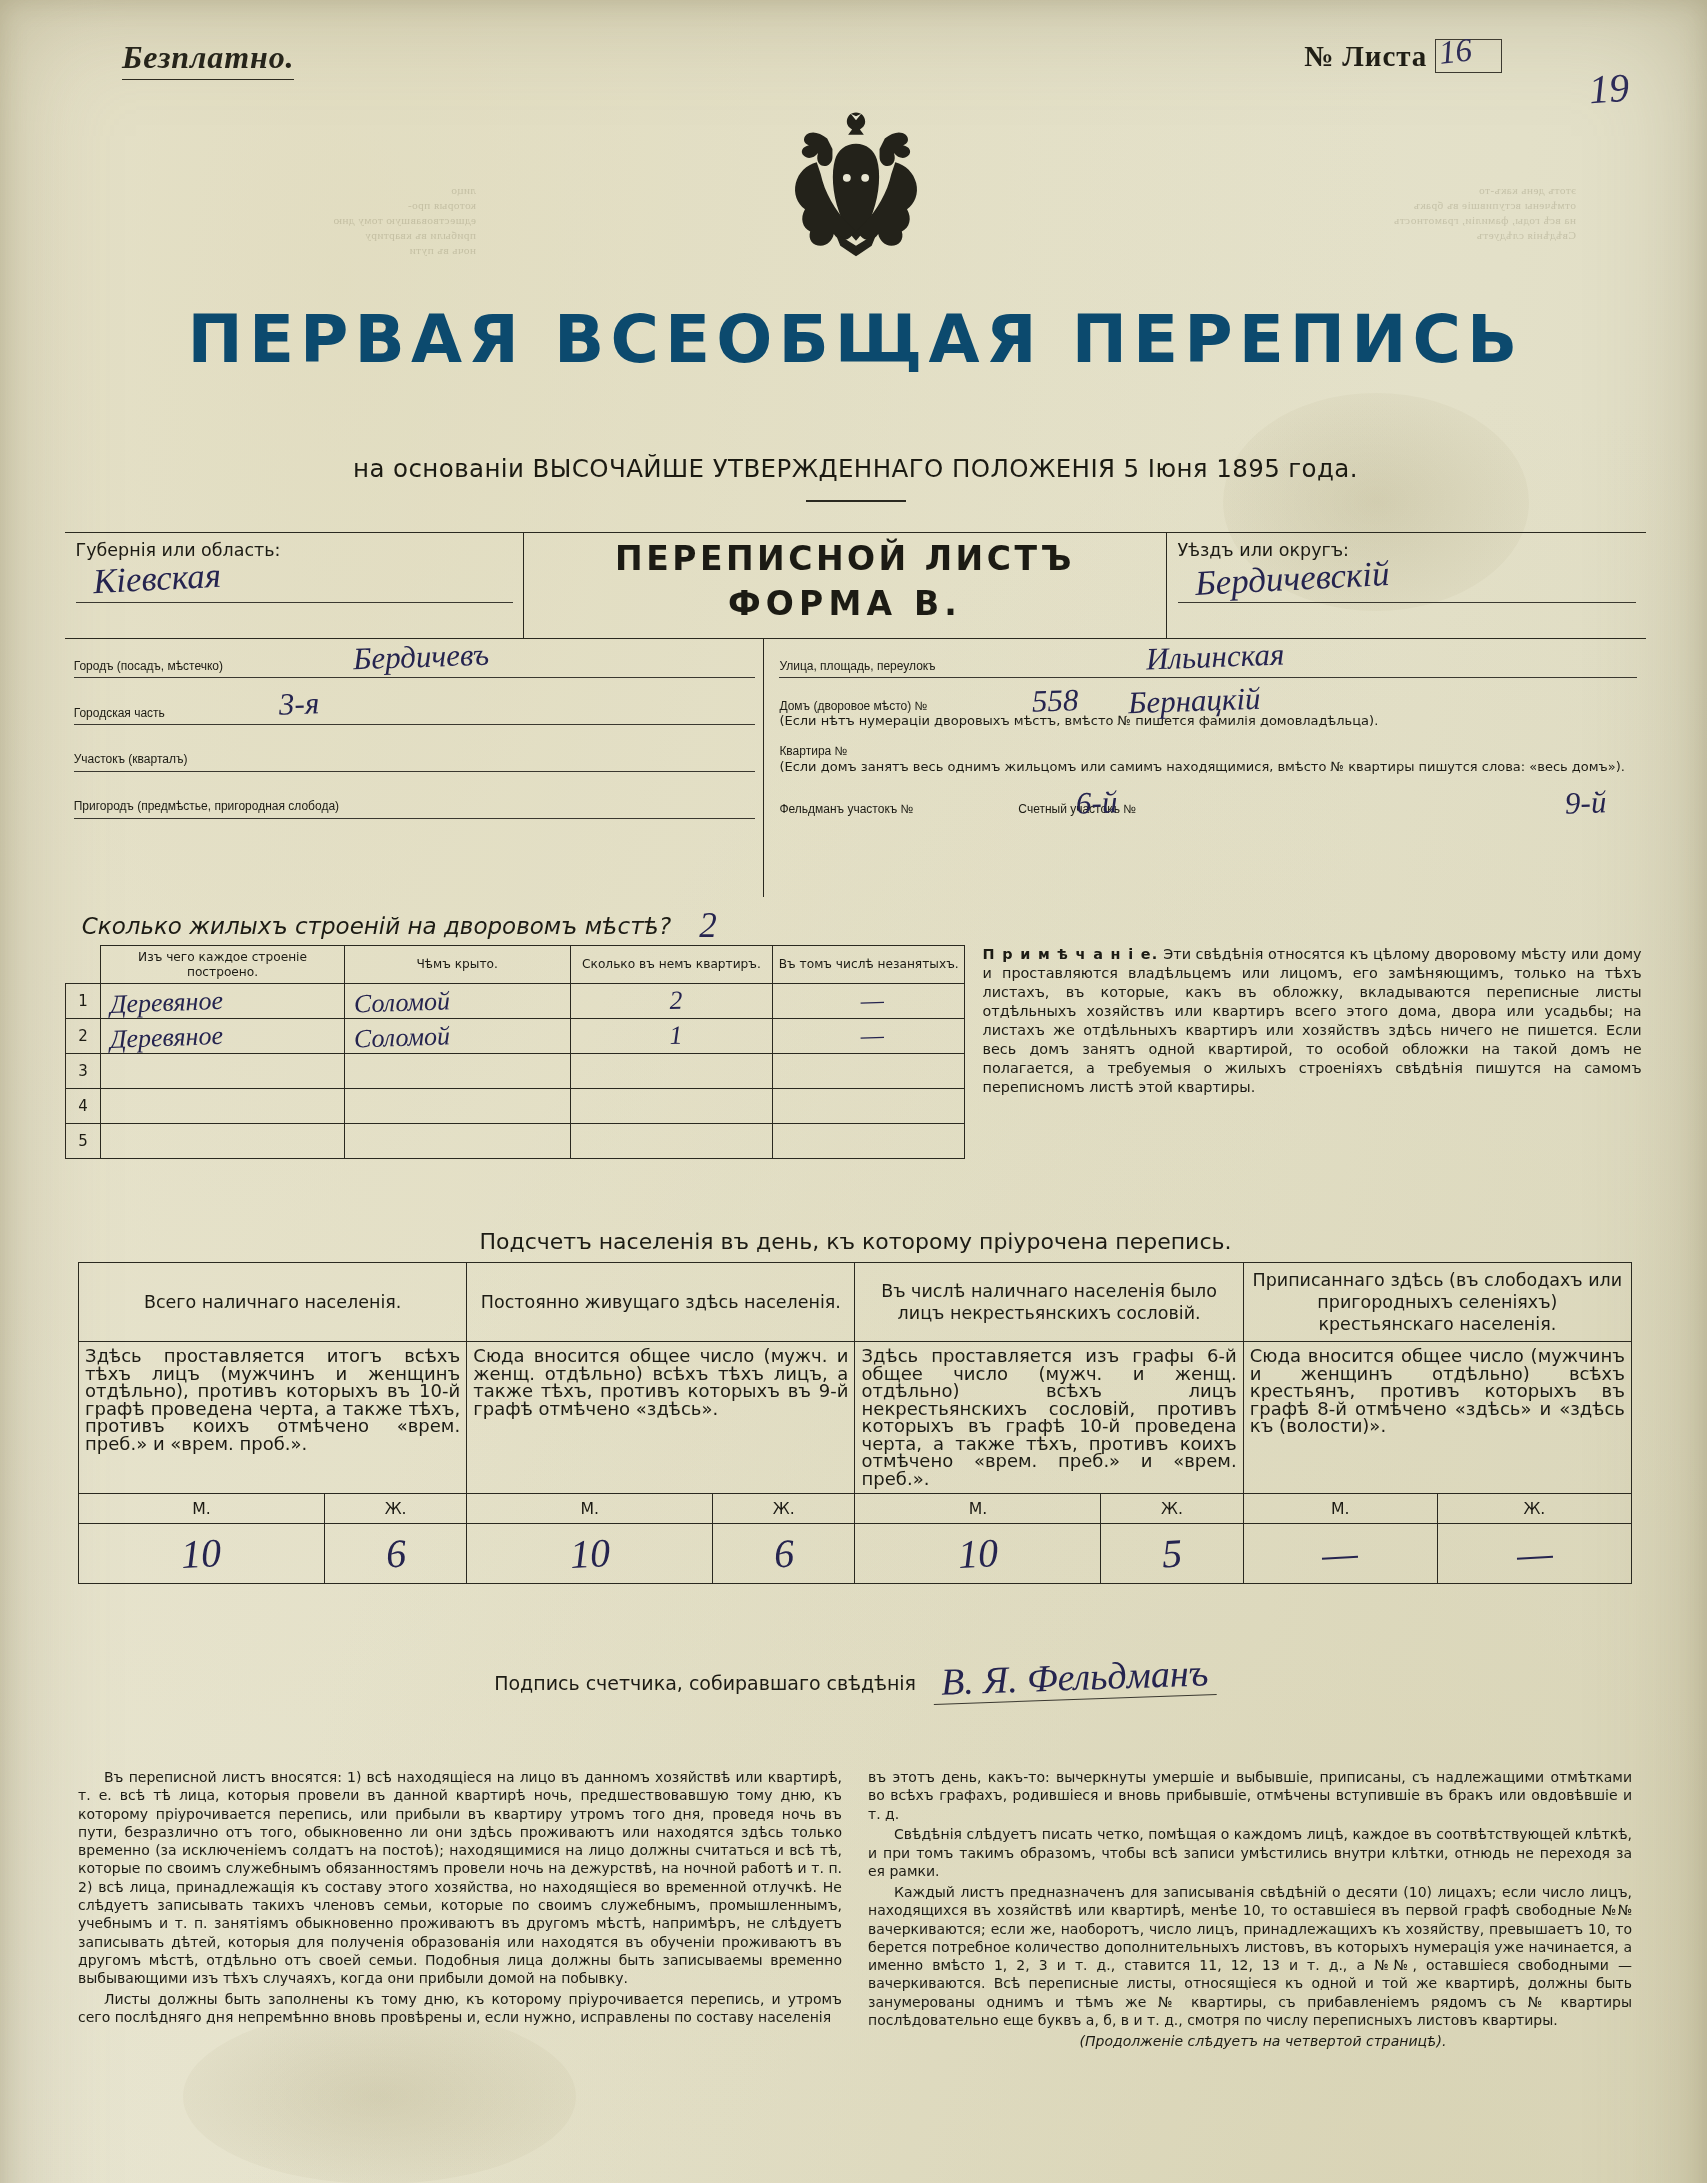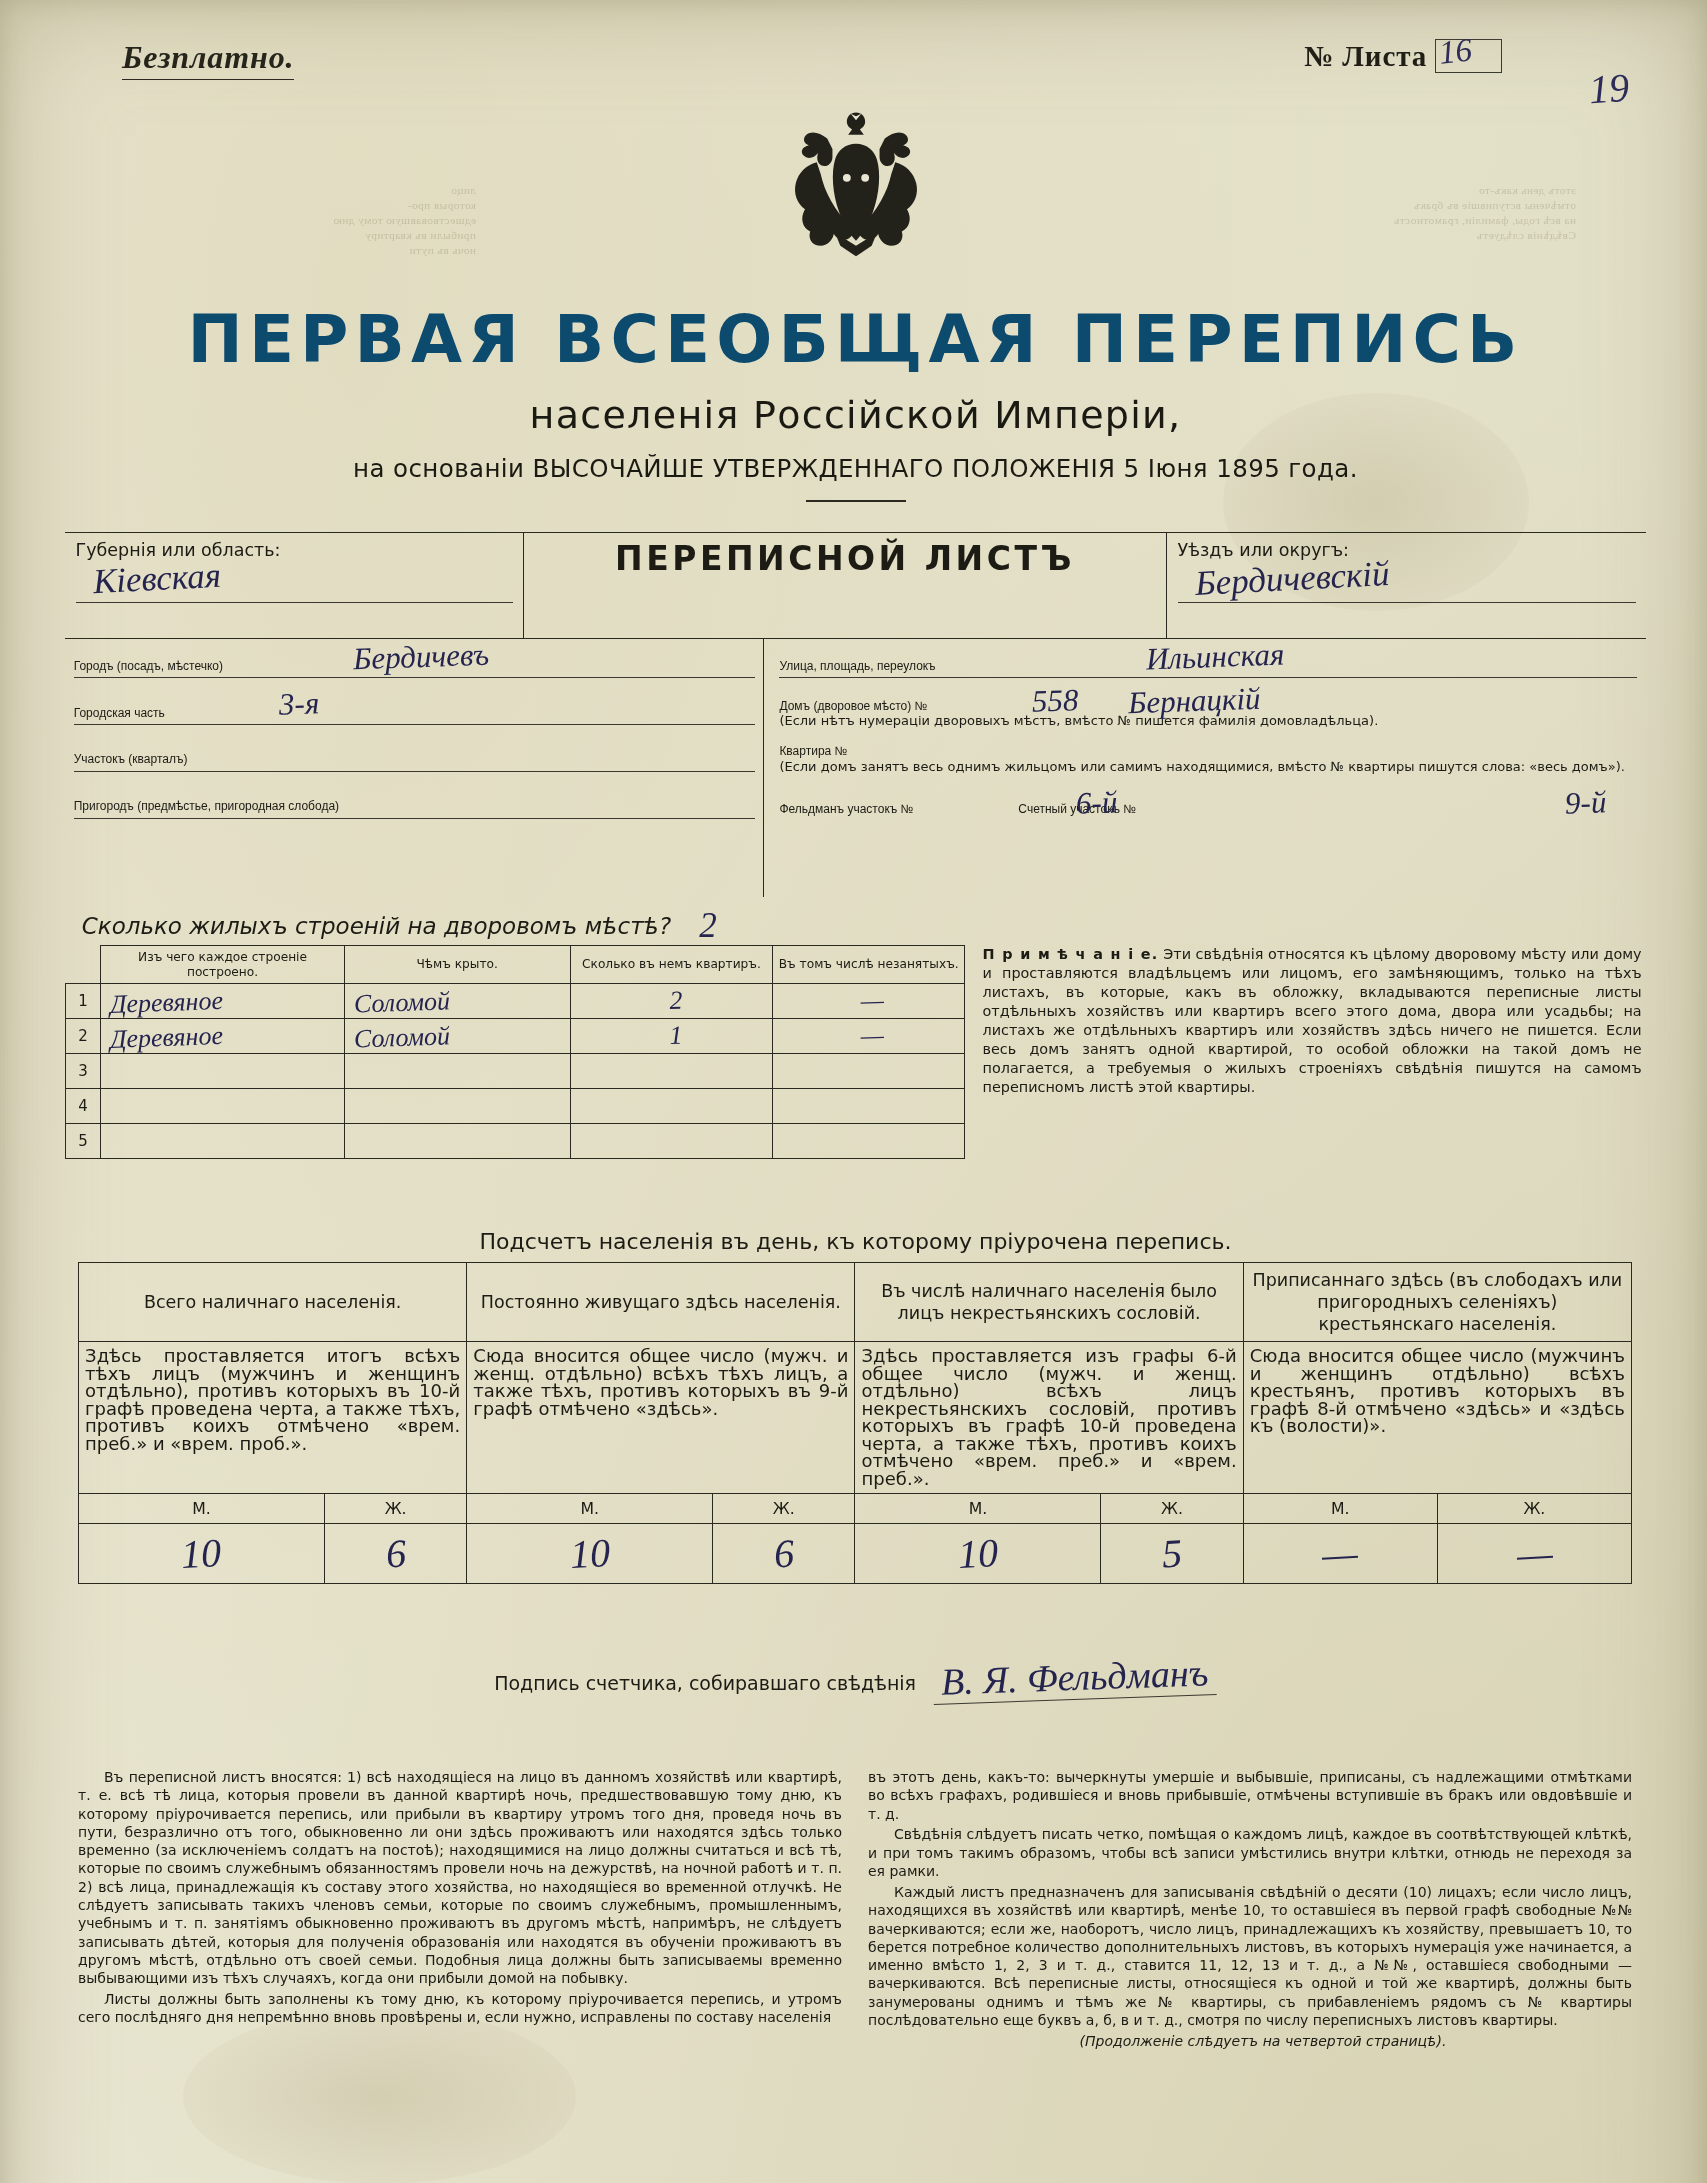--- a/index.html
+++ b/index.html
@@ -280,33 +280,33 @@
         <path d="M44 98 l16 10 16 -10 -4 10 -12 8 -12 -8z"></path>
       </g>
       <g fill="#e8e6d2">
         <circle cx="53" cy="56" r="3"></circle>
         <circle cx="67" cy="56" r="3"></circle>
       </g>
     </svg>
   </div>
 
   <div class="title1">ПЕРВАЯ ВСЕОБЩАЯ ПЕРЕПИСЬ</div>
-  <div class="title2">населенія Россійской Имперіи,</div>
   <div class="title3">на основаніи ВЫСОЧАЙШЕ УТВЕРЖДЕННАГО ПОЛОЖЕНІЯ 5 Іюня 1895 года.</div>
   <div class="rule-sm"></div>
 
   <div class="band">
     <div class="cell left">
       <div class="lbl">Губернія или область:</div>
       <div class="line">
         <span class="hand ink">Кіевская</span>
       </div>
     </div>
     <div class="cell mid">
       <div class="perlist">ПЕРЕПИСНОЙ ЛИСТЪ</div>
+      <div class="formb">ФОРМА В.</div>
     </div>
     <div class="cell right">
       <div class="lbl">Уѣздъ или округъ:</div>
       <div class="line">
         <span class="hand ink">Бердичевскій</span>
       </div>
     </div>
   </div>
 
   <div class="addr">

